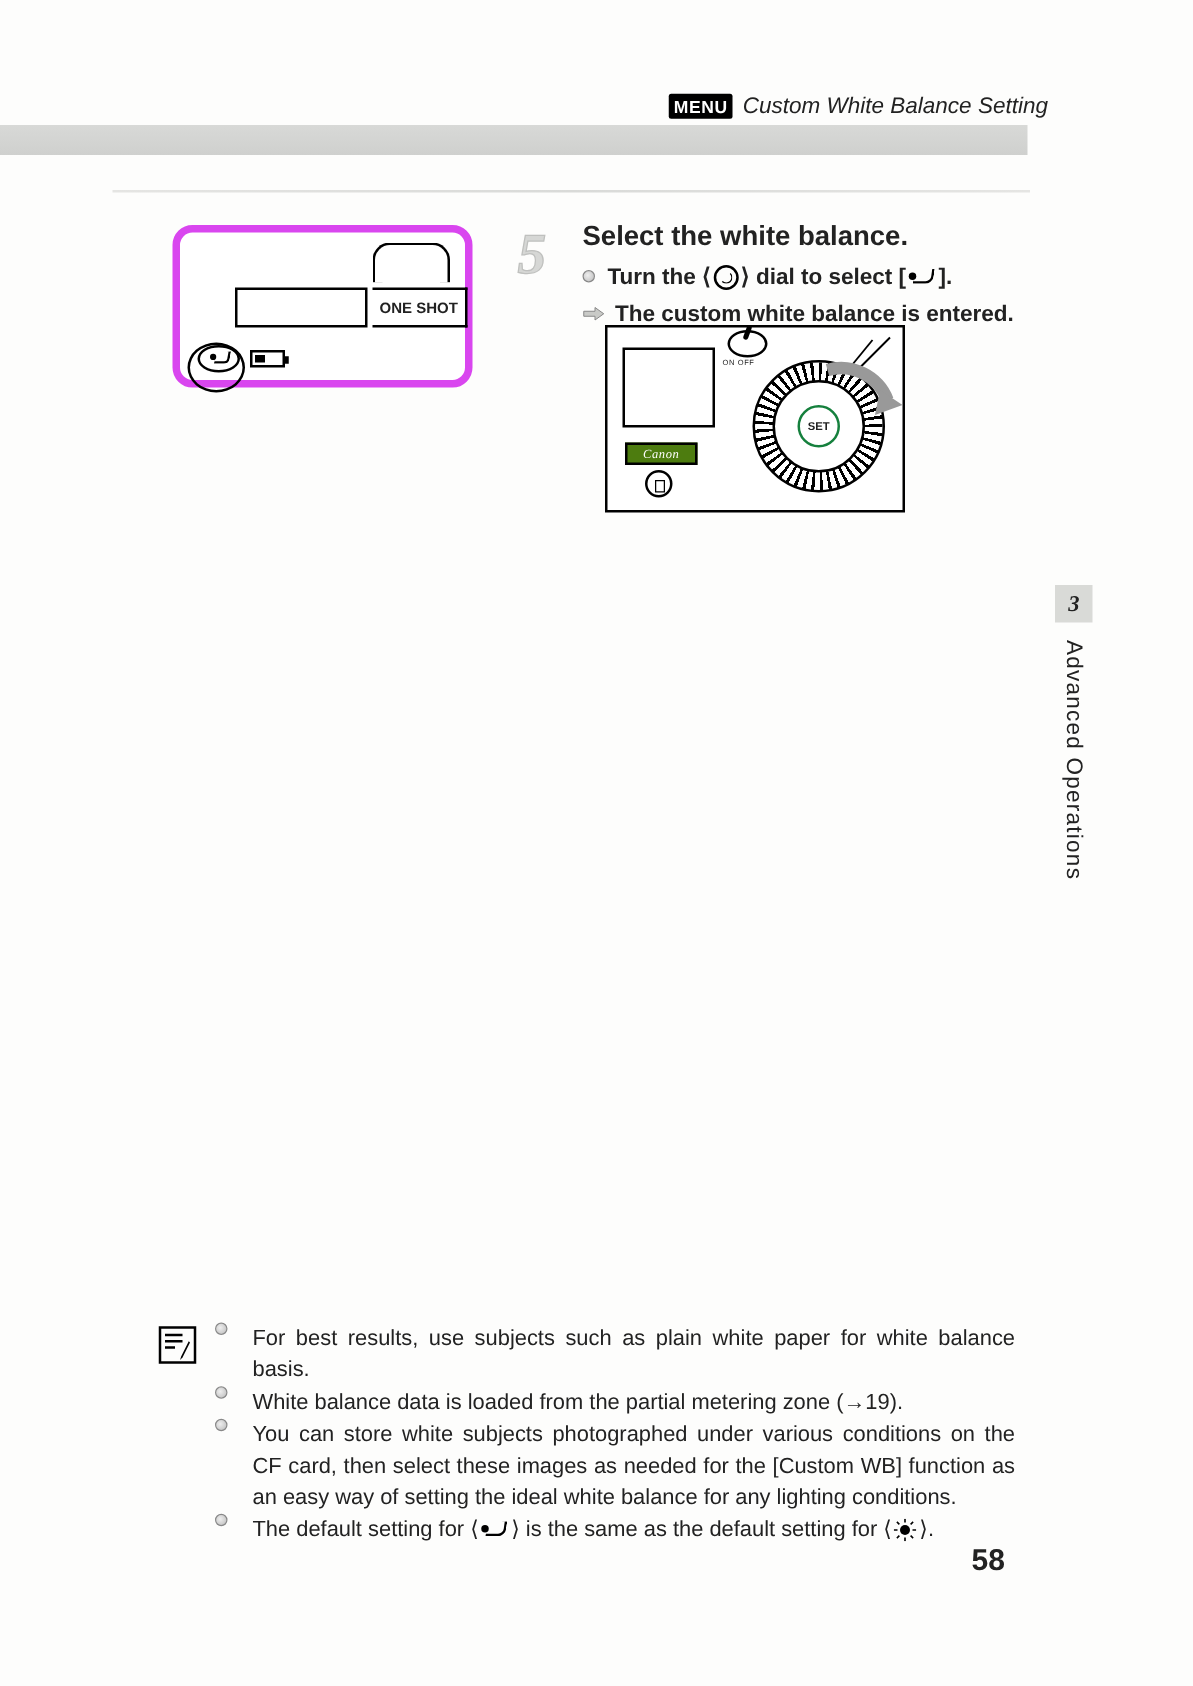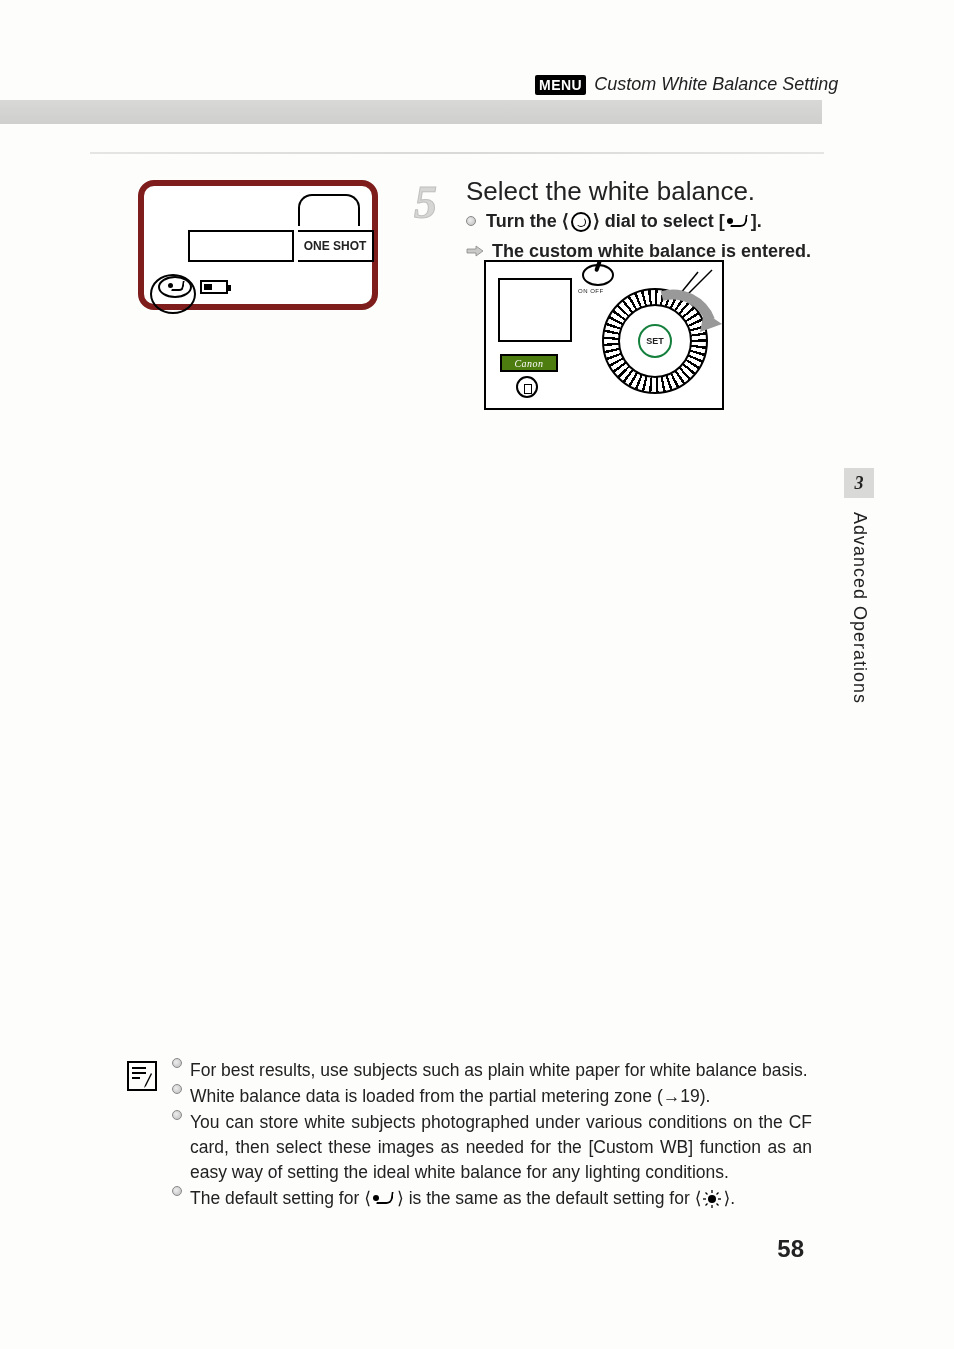--- a/index.html
+++ b/index.html
@@ -56,21 +56,21 @@
   .lcd-wrap {
     position: absolute;
     top: 180px;
     left: 138px;
     width: 240px;
     height: 130px;
   }
   .lcd-outer {
     width: 100%;
     height: 100%;
-    border: 6px solid #7f1d1d;
+    border: 6px solid #d946ef;
     border-radius: 16px;
     position: relative;
     background: #fff;
   }
   .lcd-top-right {
     position: absolute;
     top: 8px;
     right: 12px;
     width: 62px;
     height: 32px;
@@ -178,22 +178,22 @@
     font-family: Georgia, "Times New Roman", serif;
     font-weight: bold;
     color: #d6d7d5;
     -webkit-text-stroke: 1px #bfc0be;
     font-style: italic;
   }
   .step-title {
     position: absolute;
     top: 176px;
     left: 466px;
-    font-size: 26px;
-    font-weight: normal;
+    font-size: 22px;
+    font-weight: bold;
   }
   .step-lines {
     position: absolute;
     top: 206px;
     left: 466px;
     width: 360px;
     font-weight: bold;
   }
   .step-line {
     font-size: 18px;
@@ -423,21 +423,21 @@
   .notes {
     position: absolute;
     top: 1058px;
     left: 172px;
     width: 640px;
     font-size: 17.5px;
     line-height: 25px;
   }
   .note-item {
     display: flex;
-    gap: 4px;
+    gap: 16px;
     margin-bottom: 1px;
   }
   .note-item .text { flex: 1; text-align: justify; }
 
   .page-num {
     position: absolute;
     bottom: 86px;
     right: 150px;
     font-size: 24px;
     font-weight: bold;

